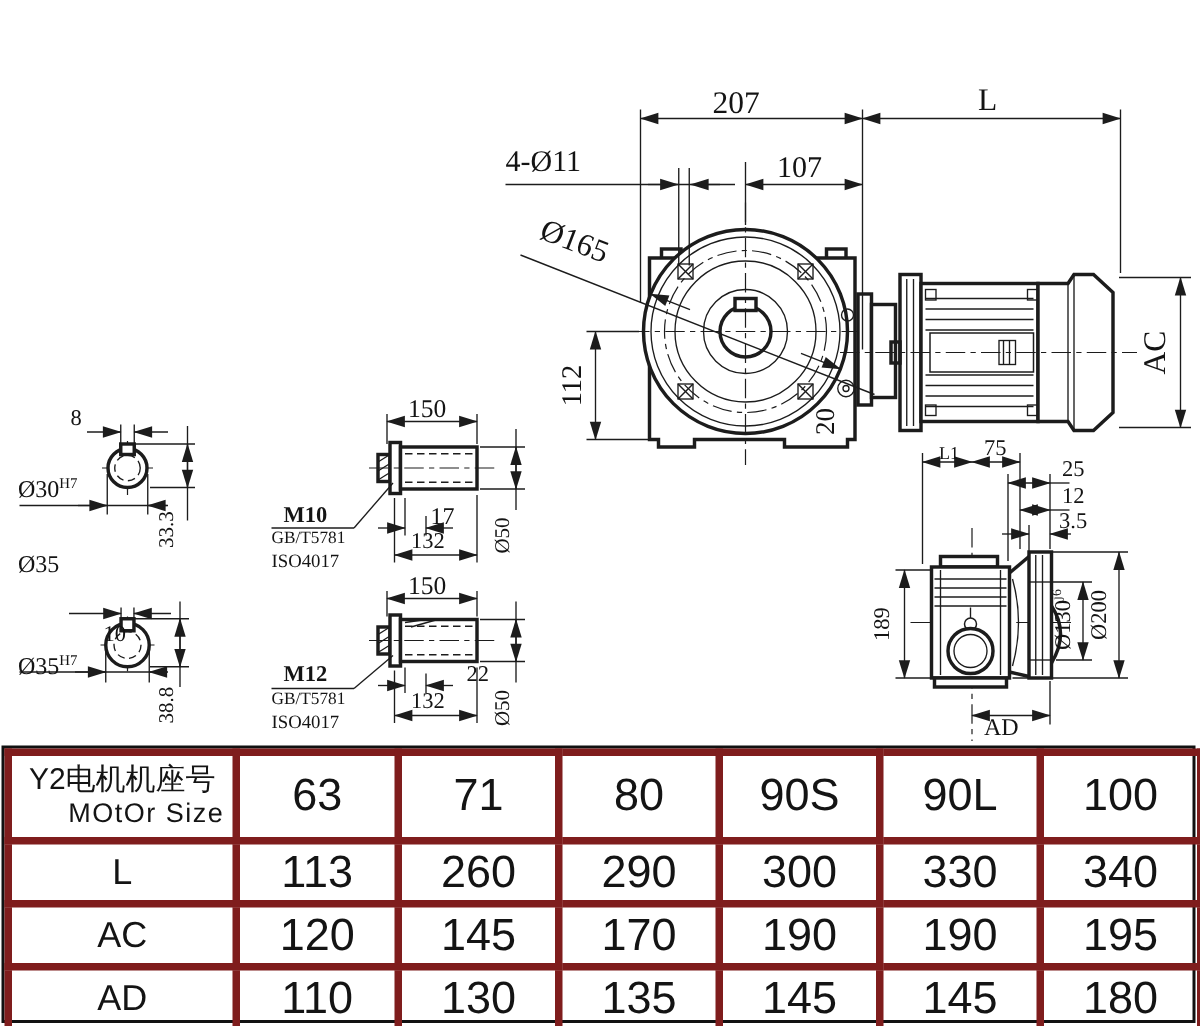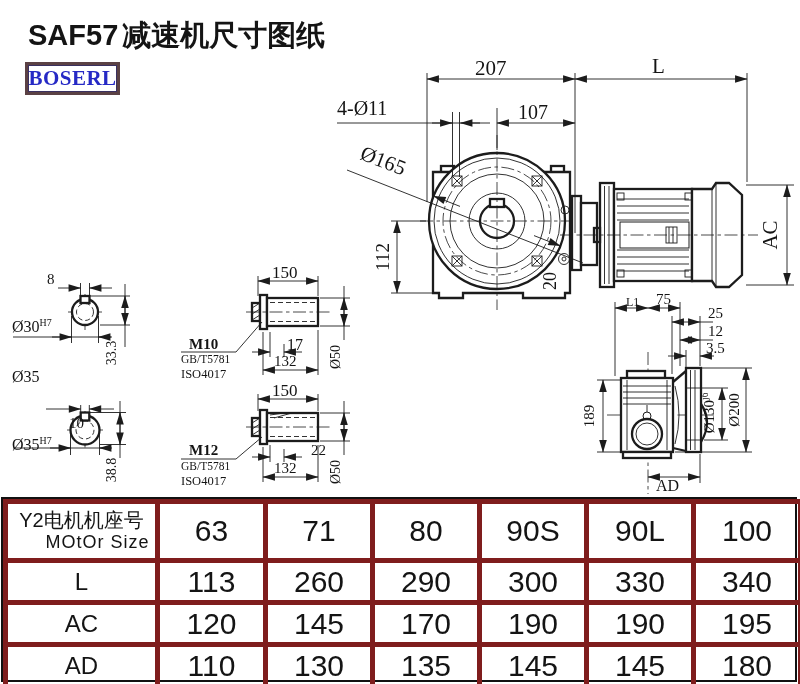--- a/index.html
+++ b/index.html
@@ -286,30 +286,21 @@
     <line x1="704" y1="440" x2="728" y2="440" class="t"></line>
     <line x1="722" y1="388" x2="722" y2="440" class="dim"></line>
     <line x1="702" y1="368" x2="752" y2="368" class="t"></line>
     <line x1="675" y1="452" x2="752" y2="452" class="t"></line>
     <line x1="746" y1="368" x2="746" y2="452" class="dim"></line>
     <line x1="700" y1="454" x2="700" y2="483" class="t"></line>
     <line x1="648" y1="477" x2="700" y2="477" class="dim"></line>
   </g>
 </svg>
 
-<div id="title">
-  <span class="en">SAF57</span>
-  <span class="cn">减速机尺寸图纸</span>
-</div>
-
-<div id="logo">
-  <div class="inner">
-    <span>BOSERL</span>
-  </div>
-</div>
+
 
 <span class="lbl" style="left:475px;top:58px;font-size:21px;">207</span>
 <span class="lbl" style="left:652px;top:56px;font-size:21px;">L</span>
 <span class="lbl" style="left:337px;top:98px;font-size:20px;">4-Ø11</span>
 <span class="lbl" style="left:518px;top:102px;font-size:20px;">107</span>
 <span class="lbl r21" style="left:383px;top:161px;font-size:21px;">Ø165</span>
 <span class="lbl rc" style="left:382px;top:257px;font-size:19px;">112</span>
 <span class="lbl rc" style="left:770px;top:235px;font-size:21px;">AC</span>
 <span class="lbl rc" style="left:550px;top:281px;font-size:18px;">20</span>
 

